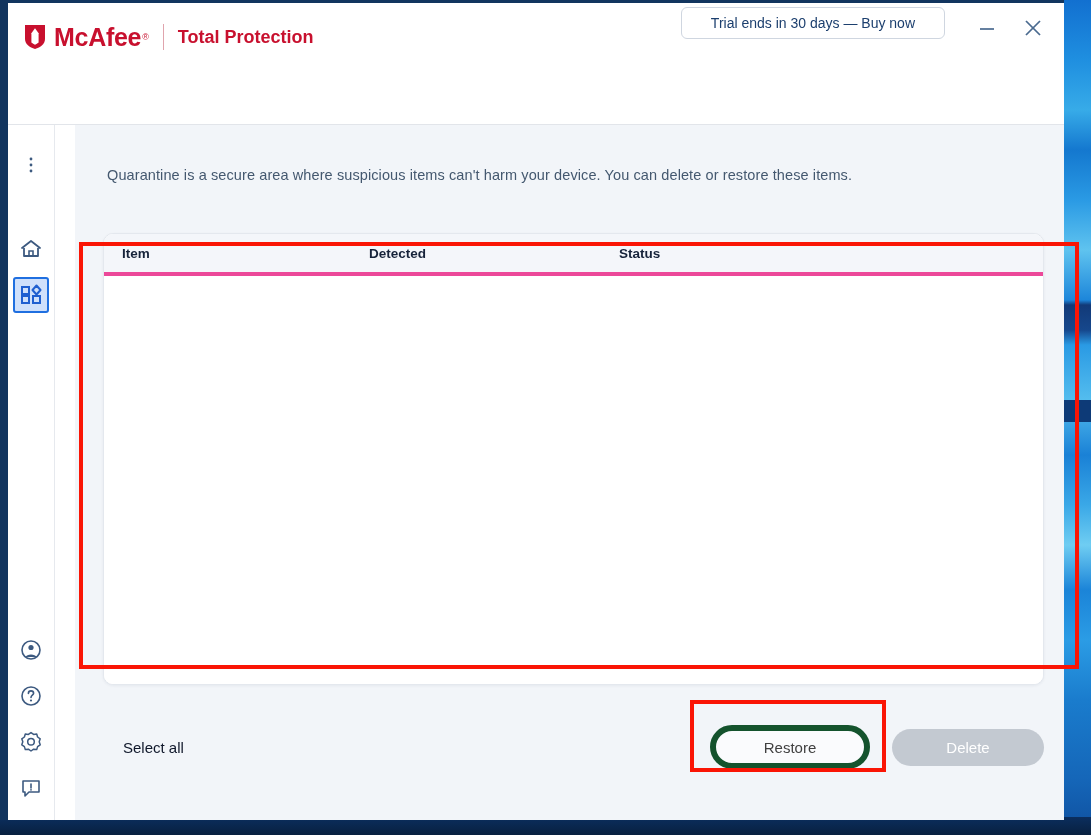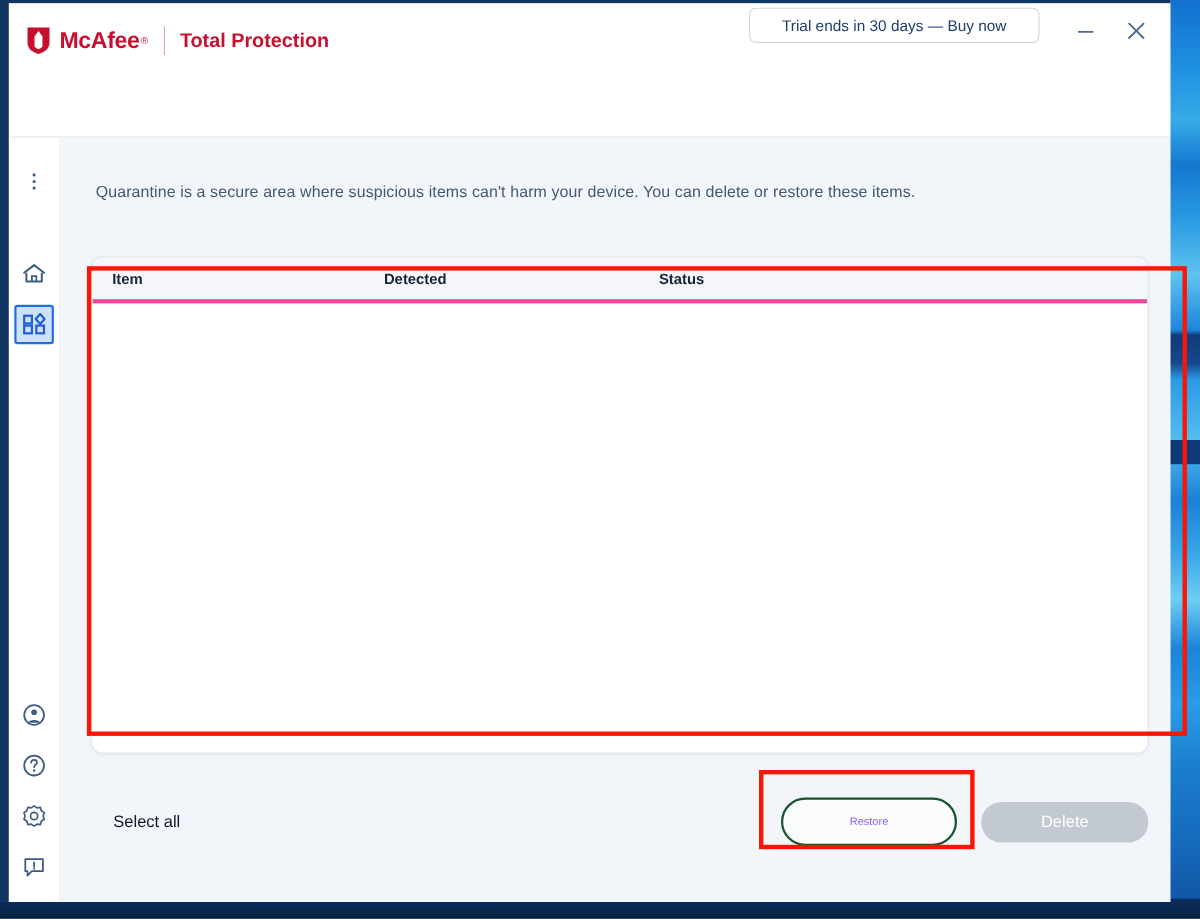--- a/index.html
+++ b/index.html
@@ -72,21 +72,21 @@
     align-items: center;
     height: 36px;
   }
   #shield-icon {
     width: 22px;
     height: 26px;
     margin-right: 8px;
     flex: none;
   }
   #brand-name {
-    font-size: 21px;
+    font-size: 25px;
     font-weight: bold;
     color: #c8102e;
     letter-spacing: -0.3px;
     line-height: 1;
   }
   #brand-tm {
     font-size: 9px;
     color: #c8102e;
     vertical-align: super;
     margin-left: 1px;
@@ -132,20 +132,21 @@
     cursor: pointer;
     color: #4a6a8f;
   }
   #minimize-button { right: 60px; }
   #close-button { right: 14px; }
 
   
   #body-row {
     display: flex;
     height: 695px;
+    gap: 20px;
   }
 
   #sidebar {
     width: 47px;
     background: #ffffff;
     border-right: 1px solid #e6e9ee;
     display: flex;
     flex-direction: column;
     align-items: center;
     box-sizing: border-box;
@@ -243,25 +244,25 @@
     font-size: 15px;
     color: #0f172a;
     cursor: default;
     padding: 8px 12px;
     margin-left: 8px;
   }
   #action-spacer { flex: 1; }
   #restore-button {
     width: 160px;
     height: 44px;
-    border: 2px solid #14532d;
+    border: 6px solid #14532d;
     border-radius: 24px;
     background: #fafbfd;
-    color: #8b5cf6;
-    font-size: 10px;
+    color: #404040;
+    font-size: 15px;
     display: flex;
     align-items: center;
     justify-content: center;
     cursor: default;
     margin-right: 22px;
     box-sizing: border-box;
   }
   #delete-button {
     width: 152px;
     height: 37px;

